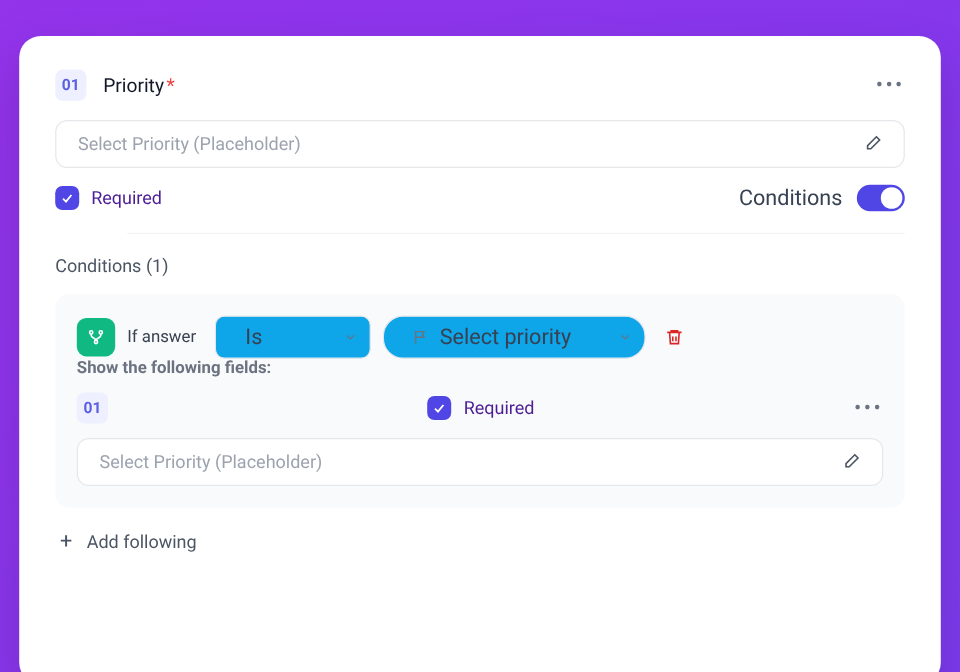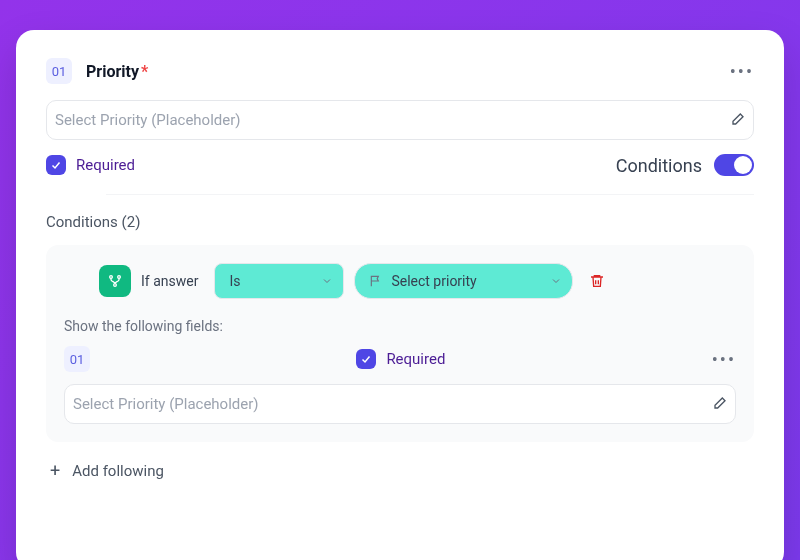--- a/index.html
+++ b/index.html
@@ -1,45 +1,45 @@
 <!DOCTYPE html>
 <html><head>
 <meta charset="utf-8">
 <style>
   * { box-sizing: border-box; margin: 0; padding: 0; font-family: -apple-system, BlinkMacSystemFont, "Segoe UI", Roboto, sans-serif; }
   body { width: 800px; height: 560px; background: linear-gradient(135deg, #9333ea, #7c3aed); padding: 30px 16px 0 16px; overflow: hidden; }
   .card { background: #fff; border-radius: 18px; padding: 28px 30px 20px 30px; box-shadow: 0 18px 40px rgba(0,0,0,0.15); height: 540px; }
   .row { display: flex; align-items: center; }
-  .badge-num { width: 26px; height: 26px; border-radius: 6px; background: #eef0ff; color: #5b5fe0; font-weight: 400; font-size: 13px; display: inline-flex; align-items: center; justify-content: center; margin-right: 14px; }
-  .field-title { font-weight: 700; font-size: 16px; color: #111827; }
+  .badge-num { width: 26px; height: 26px; border-radius: 6px; background: #eef0ff; color: #5b5fe0; font-weight: 700; font-size: 13px; display: inline-flex; align-items: center; justify-content: center; margin-right: 14px; }
+  .field-title { font-weight: 400; font-size: 16px; color: #111827; }
   .req-star { color: #ef4444; margin-left: 2px; }
   .dots { margin-left: auto; color: #6b7280; font-size: 18px; letter-spacing: 2px; cursor: pointer; }
-  .select-row { margin-top: 16px; display: flex; align-items: center; border: 1px solid #e5e7eb; border-radius: 10px; padding: 10px 8px; color: #9ca3af; font-size: 15px; }
+  .select-row { margin-top: 16px; display: flex; align-items: center; border: 1px solid #e5e7eb; border-radius: 10px; padding: 10px 18px; color: #9ca3af; font-size: 15px; }
   .select-row .icon-right { margin-left: auto; color: #4b5563; }
   .meta-row { margin-top: 14px; display: flex; align-items: center; }
   .checkbox { width: 20px; height: 20px; border-radius: 6px; background: #4f46e5; display: inline-flex; align-items: center; justify-content: center; margin-right: 10px; }
   .checkbox svg { stroke: #fff; }
   .meta-label { color: #4c1d95; font-size: 15px; }
   .cond-label { margin-left: auto; color: #374151; font-size: 18px; margin-right: 12px; }
   .toggle { width: 40px; height: 22px; border-radius: 11px; background: #4f46e5; position: relative; }
   .toggle::after { content: ""; position: absolute; right: 2px; top: 2px; width: 18px; height: 18px; background: #fff; border-radius: 50%; }
   .divider { height: 1px; background: #f3f4f6; margin: 18px 0 18px 60px; }
   .section-title { font-size: 15px; color: #4b5563; margin-bottom: 14px; }
   .cond-box { background: #f9fafb; border-radius: 12px; padding: 18px; }
-  .cond-row { display: flex; align-items: center; gap: 10px; margin-left: 35px; }
+  .cond-row { display: flex; align-items: center; gap: 10px; }
   .cond-icon { width: 32px; height: 32px; border-radius: 8px; background: #10b981; display: inline-flex; align-items: center; justify-content: center; }
   .cond-icon svg { stroke: #fff; fill: none; }
   .if-label { font-size: 14px; color: #374151; margin-right: 6px; }
-  .dd { background: #5eead4; border: 1px solid #e5e7eb; border-radius: 8px; height: 36px; display: inline-flex; align-items: center; padding: 0 10px 0 14px; font-size: 14px; color: #374151; cursor: pointer; }
+  .dd { background: #0ea5e9; border: 1px solid #e5e7eb; border-radius: 8px; height: 36px; display: inline-flex; align-items: center; padding: 0 10px 0 24px; font-size: 18px; color: #374151; cursor: pointer; }
   .dd .chev { margin-left: auto; padding-left: 10px; color: #6b7280; }
   .dd.op { width: 130px; }
   .dd.val { width: 219px; border-radius: 17px; }
   .dd .flag { color: #6b7280; margin-right: 8px; display: inline-flex; }
   .trash { color: #dc2626; cursor: pointer; margin-left: 6px; display: inline-flex; }
-  .show-label { font-size: 14px; color: #6b7280; margin: 19px 0 12px 0; }
+  .show-label { font-size: 14px; color: #6b7280; margin: 0 0 12px 0; font-weight: bold; }
   .sub-row { display: flex; align-items: center; }
   .sub-row .dots { font-size: 18px; }
   .sub-required { margin-left: auto; display: flex; align-items: center; margin-right: 14px; }
   .add-row { display: flex; align-items: center; gap: 12px; margin-top: 18px; color: #4b5563; font-size: 15px; cursor: pointer; padding-left: 4px; }
   .plus { font-size: 18px; color: #4b5563; }
   svg { display: block; }
 </style>
 </head>
 <body>
 
@@ -68,21 +68,21 @@
           <polyline points="5 13 10 18 19 7"></polyline>
         </svg>
     </span>
     <span class="meta-label">Required</span>
     <span class="cond-label">Conditions</span>
     <span class="toggle"></span>
   </div>
 
   <div class="divider"></div>
 
-  <div class="section-title">Conditions (2)</div>
+  <div class="section-title">Conditions (1)</div>
 
   <div class="cond-box">
 
     <div class="cond-row">
       <span class="cond-icon">
         <svg width="16" height="16" viewBox="0 0 24 24" stroke-width="2">
             <circle cx="6" cy="6" r="2"></circle>
             <circle cx="18" cy="6" r="2"></circle>
             <circle cx="12" cy="18" r="2"></circle>
             <path d="M6 8v2c0 3 6 3 6 6M18 8v2c0 3-6 3-6 6"></path>

